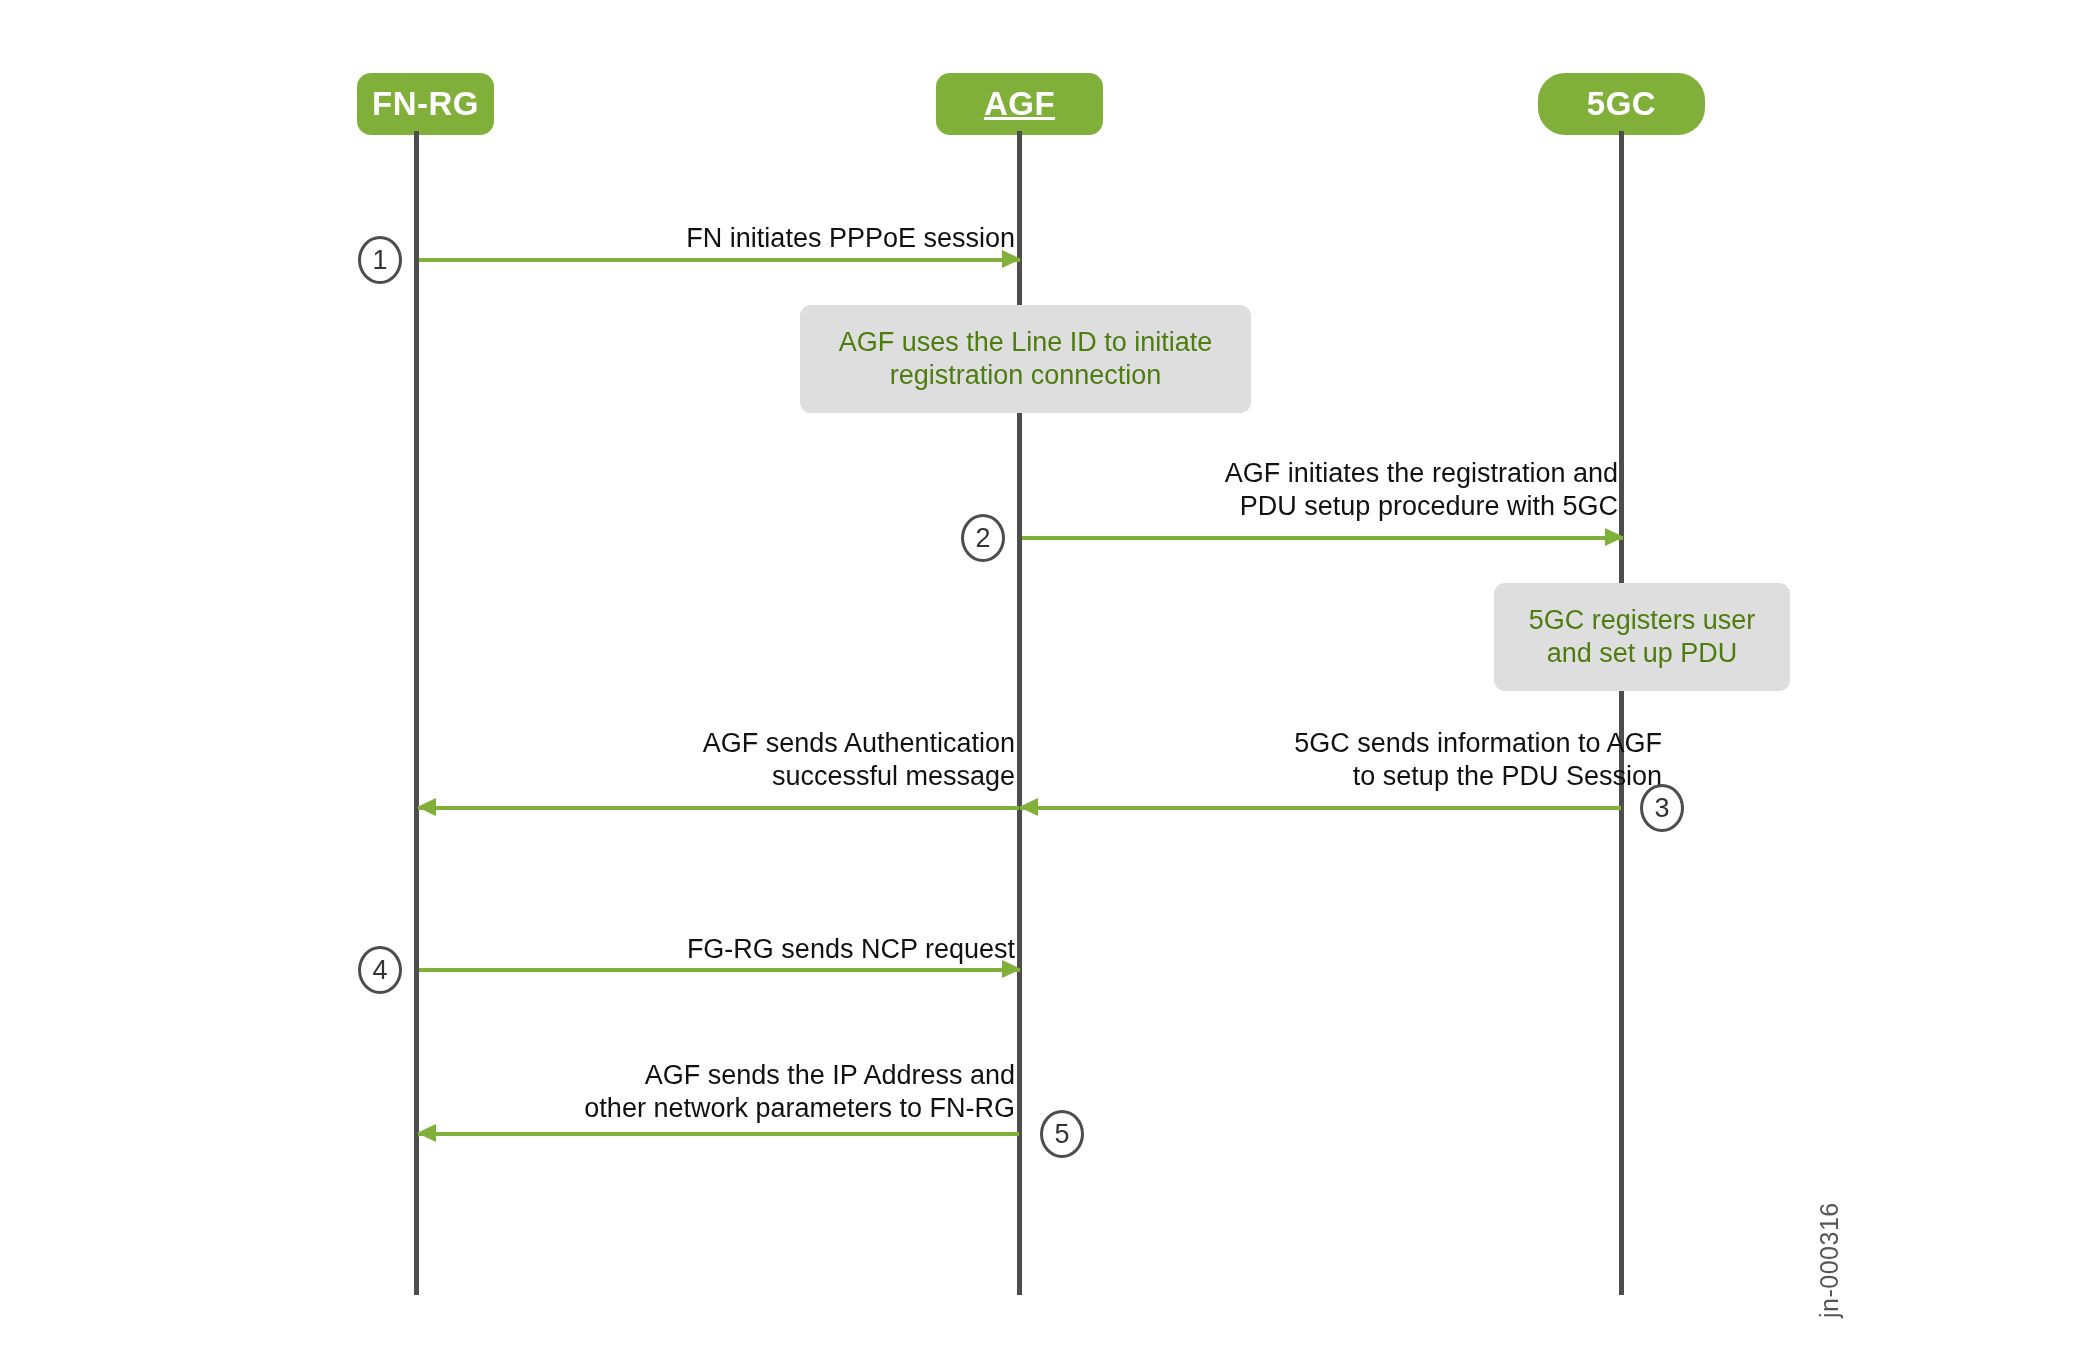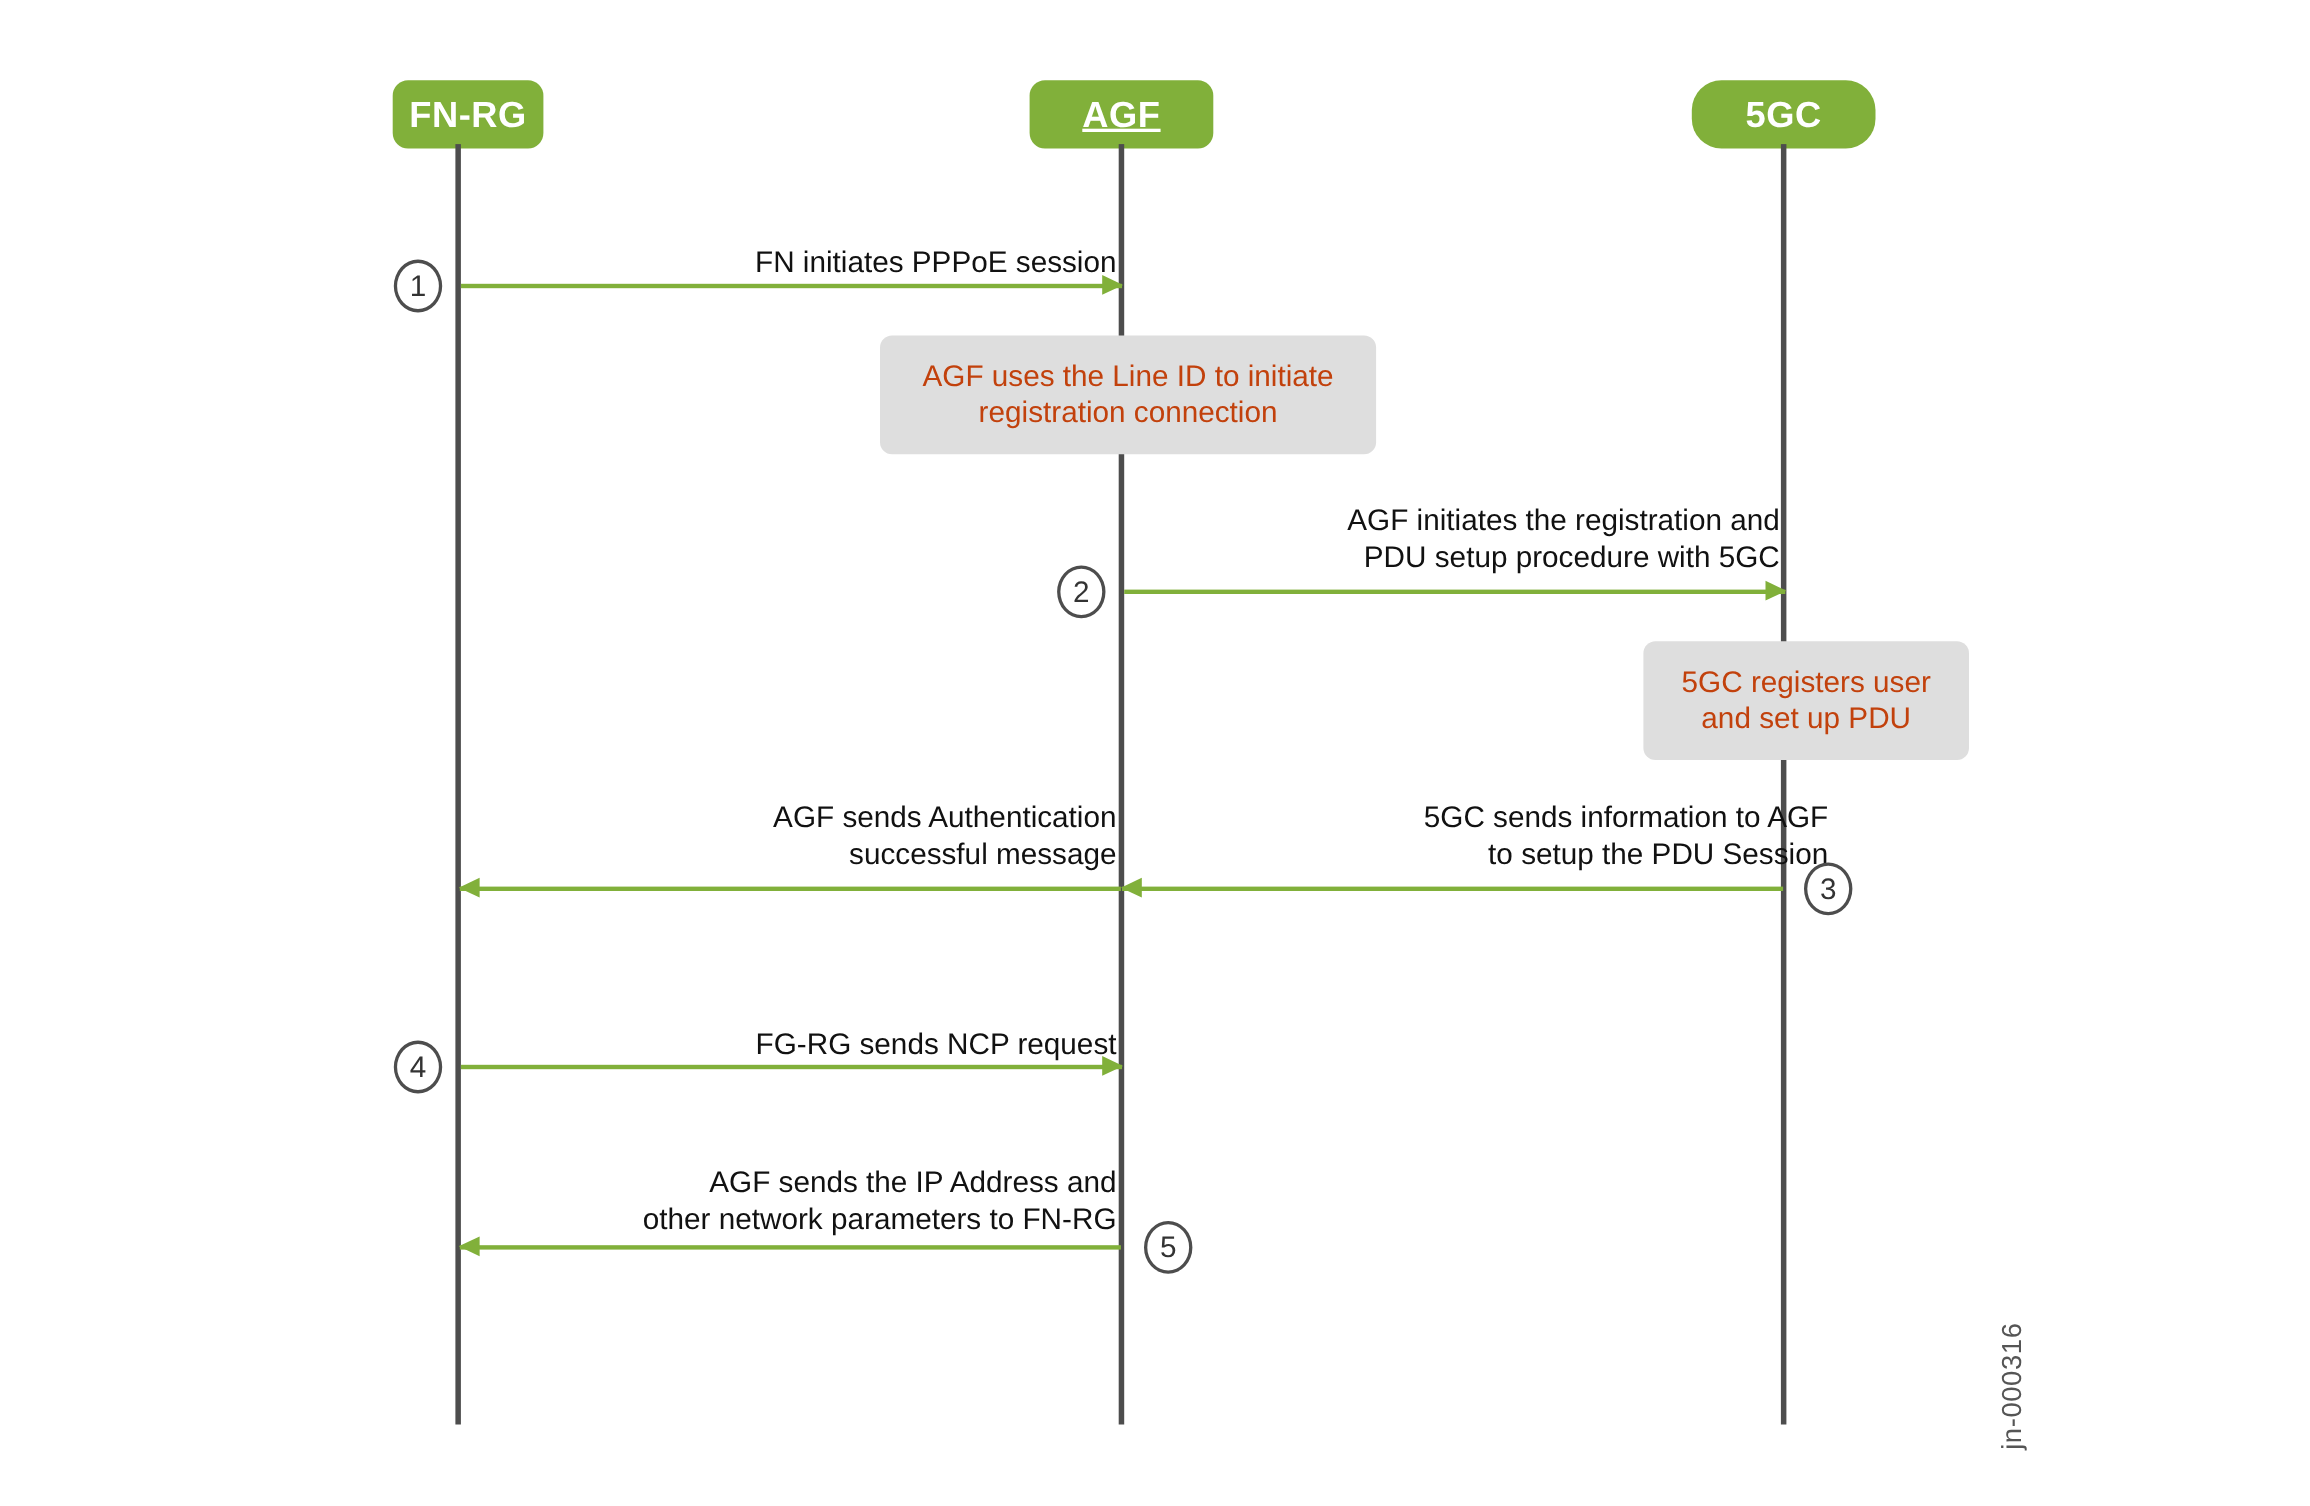--- a/index.html
+++ b/index.html
@@ -100,21 +100,21 @@
   
   .note {
     position: absolute;
     background: #dedede;
     border-radius: 11px;
     display: flex;
     align-items: center;
     justify-content: center;
     text-align: center;
     font-size: 27px;
-    color: #c2410c;
+    color: #4d7c0f;
     line-height: 1.24;
     white-space: pre-line;
     box-sizing: border-box;
     padding: 6px 14px;
   }
 
   
   .watermark {
     position: absolute;
     font-size: 25px;

